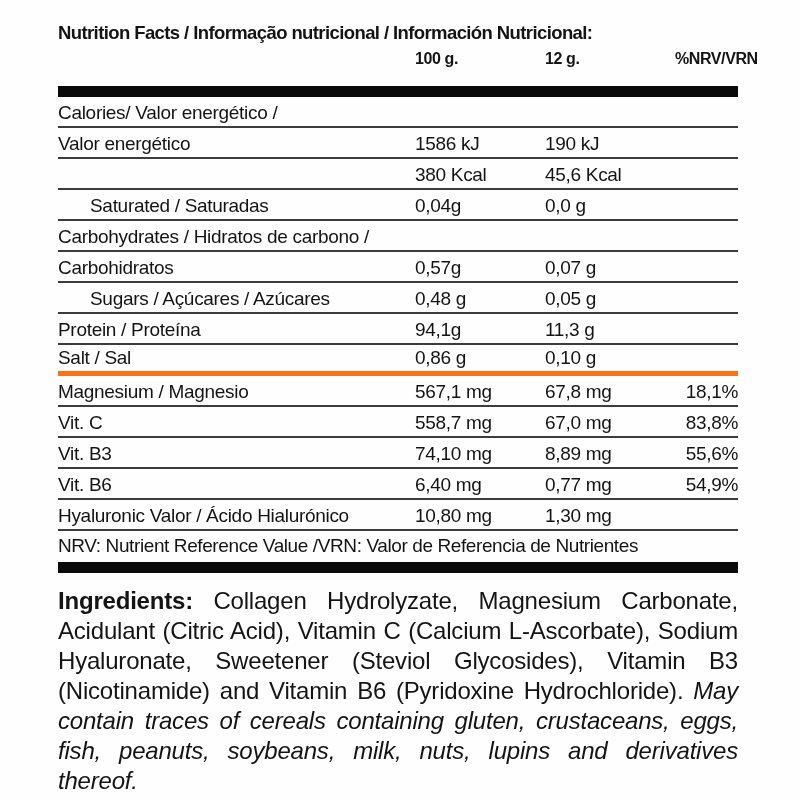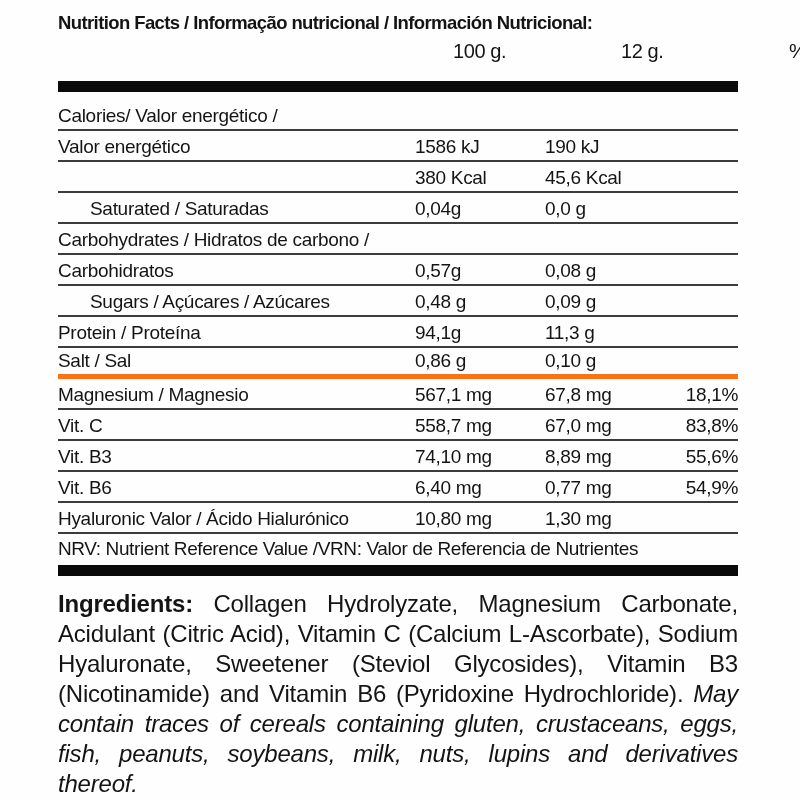--- a/index.html
+++ b/index.html
@@ -5,49 +5,48 @@
   * { margin: 0; padding: 0; box-sizing: border-box; }
   html, body { width: 800px; height: 800px; background: #fefefe; }
   body {
     font-family: "Liberation Sans", "DejaVu Sans", sans-serif;
     color: #141414;
     -webkit-font-smoothing: antialiased;
   }
   .label {
     position: absolute;
     left: 58px;
-    top: 12px;
+    top: 22px;
     width: 680px;
   }
   .label-title {
     font-size: 18.5px;
     font-weight: bold;
     letter-spacing: -0.6px;
     white-space: nowrap;
     margin-bottom: 6px;
   }
   .grid-row {
     display: grid;
     grid-template-columns: 357px 130px 130px 1fr;
     align-items: end;
   }
   .col-headers {
-    font-size: 20px;
-    font-weight: normal;
+    font-size: 16px;
+    font-weight: bold;
     letter-spacing: -0.4px;
     padding-bottom: 2px;
     margin-bottom: 16px;
-    gap: 38px;
   }
   .col-headers .c4 { text-align: right; }
   .bar {
     height: 11px;
     background: #0a0a0a;
   }
-  .rows { margin-top: 8px; }
+  .rows { margin-top: 0; }
   .row {
     font-size: 19px;
     letter-spacing: -0.3px;
     height: 31px;
     padding-bottom: 2px;
   }
   .row.sep-thin  { border-bottom: 2px solid #3c3c3c; }
   .row.sep-thick { border-bottom: 5px solid #f97316; }
   .row .c1 { white-space: nowrap; }
   .row.indent .c1 { padding-left: 32px; }
@@ -117,28 +116,28 @@
   <div class="grid-row row sep-thin">
     <span class="c1">Carbohydrates / Hidratos de carbono /</span>
     <span class="c2"></span>
     <span class="c3"></span>
     <span class="c4"></span>
   </div>
 
   <div class="grid-row row sep-thin">
     <span class="c1">Carbohidratos</span>
     <span class="c2">0,57g</span>
-    <span class="c3">0,08 g</span>
+    <span class="c3">0,07 g</span>
     <span class="c4"></span>
   </div>
 
   <div class="grid-row row indent sep-thin">
     <span class="c1">Sugars / Açúcares / Azúcares</span>
     <span class="c2">0,48 g</span>
-    <span class="c3">0,09 g</span>
+    <span class="c3">0,05 g</span>
     <span class="c4"></span>
   </div>
 
   <div class="grid-row row sep-thin">
     <span class="c1">Protein / Proteína</span>
     <span class="c2">94,1g</span>
     <span class="c3">11,3 g</span>
     <span class="c4"></span>
   </div>
 

